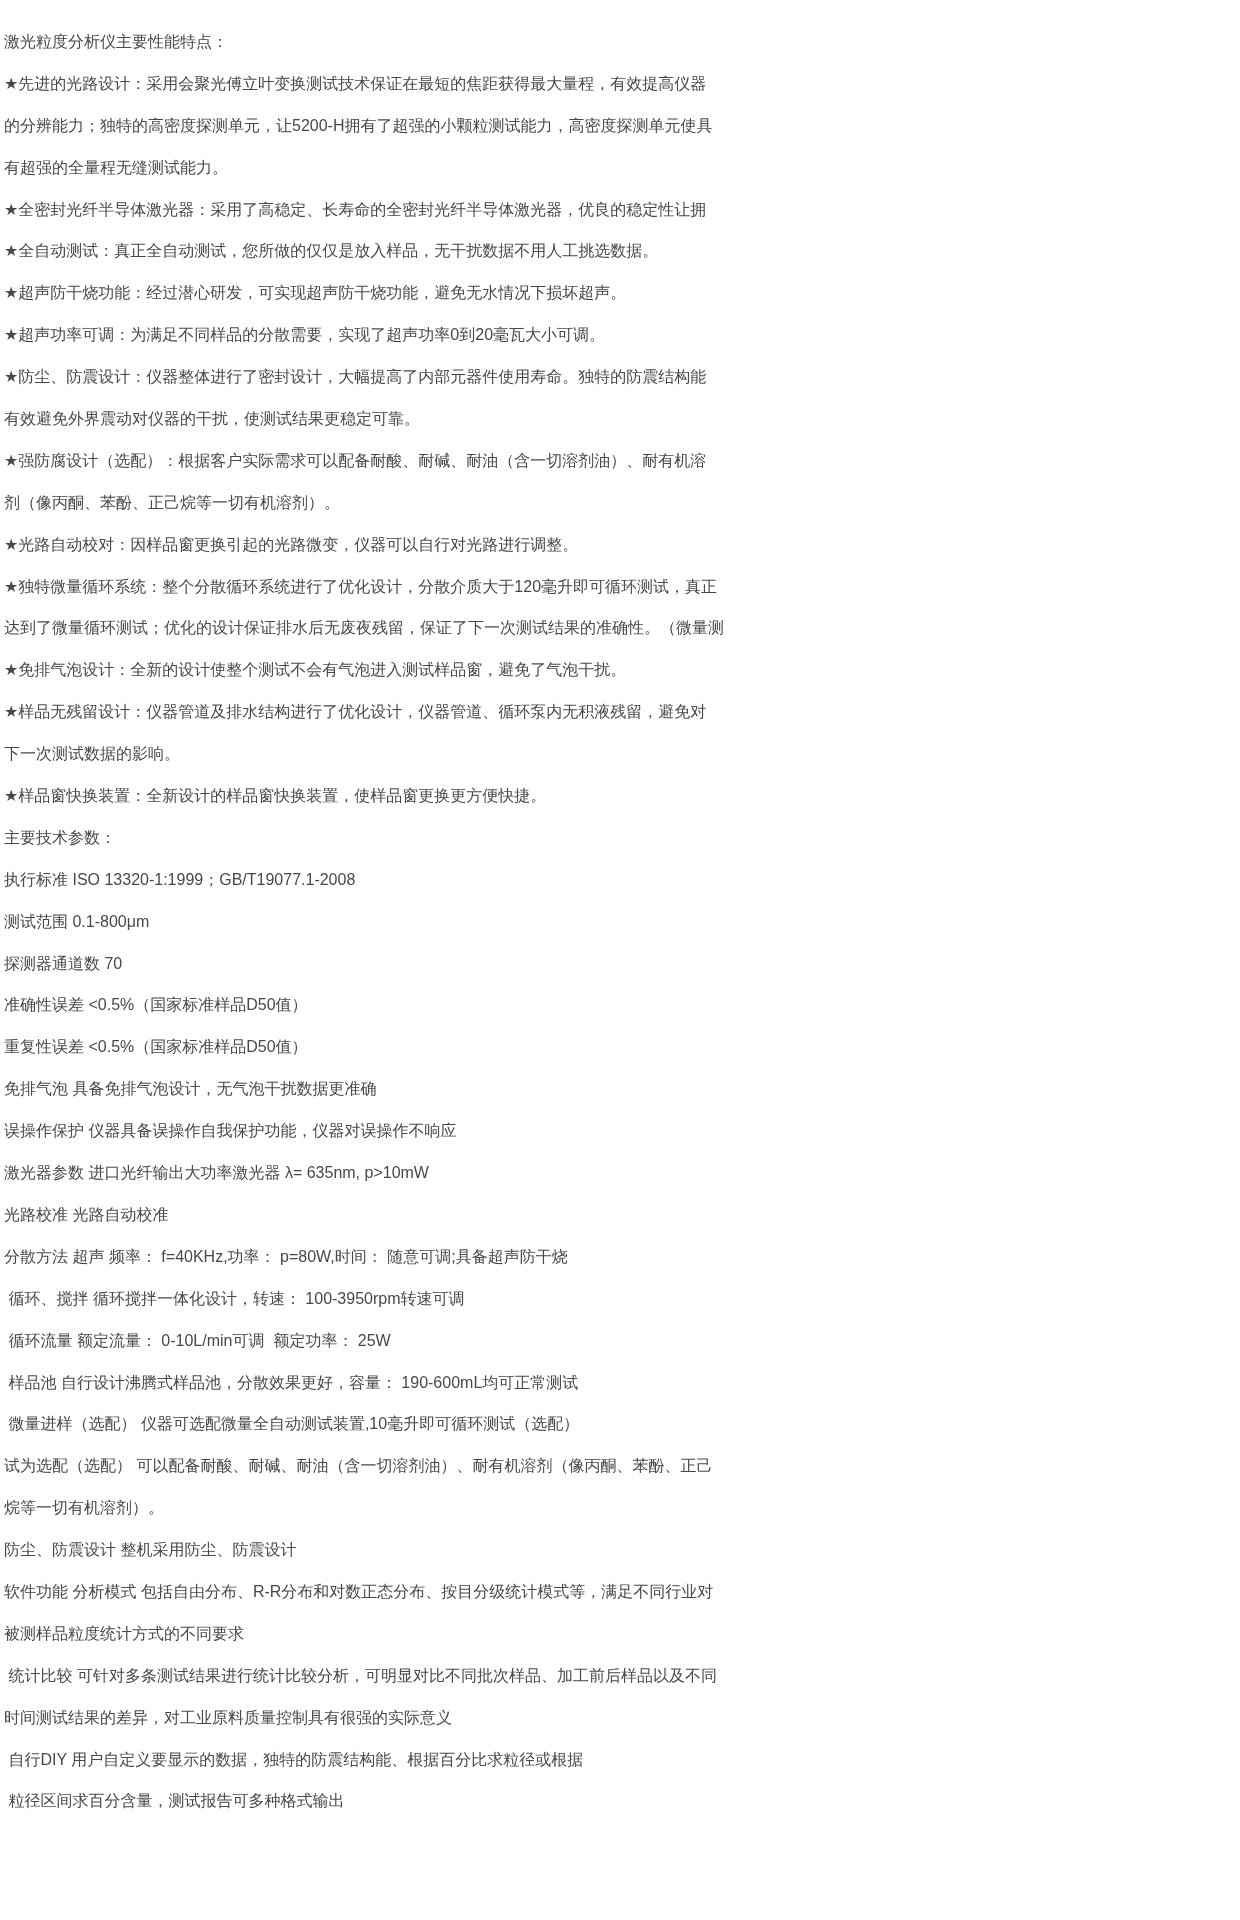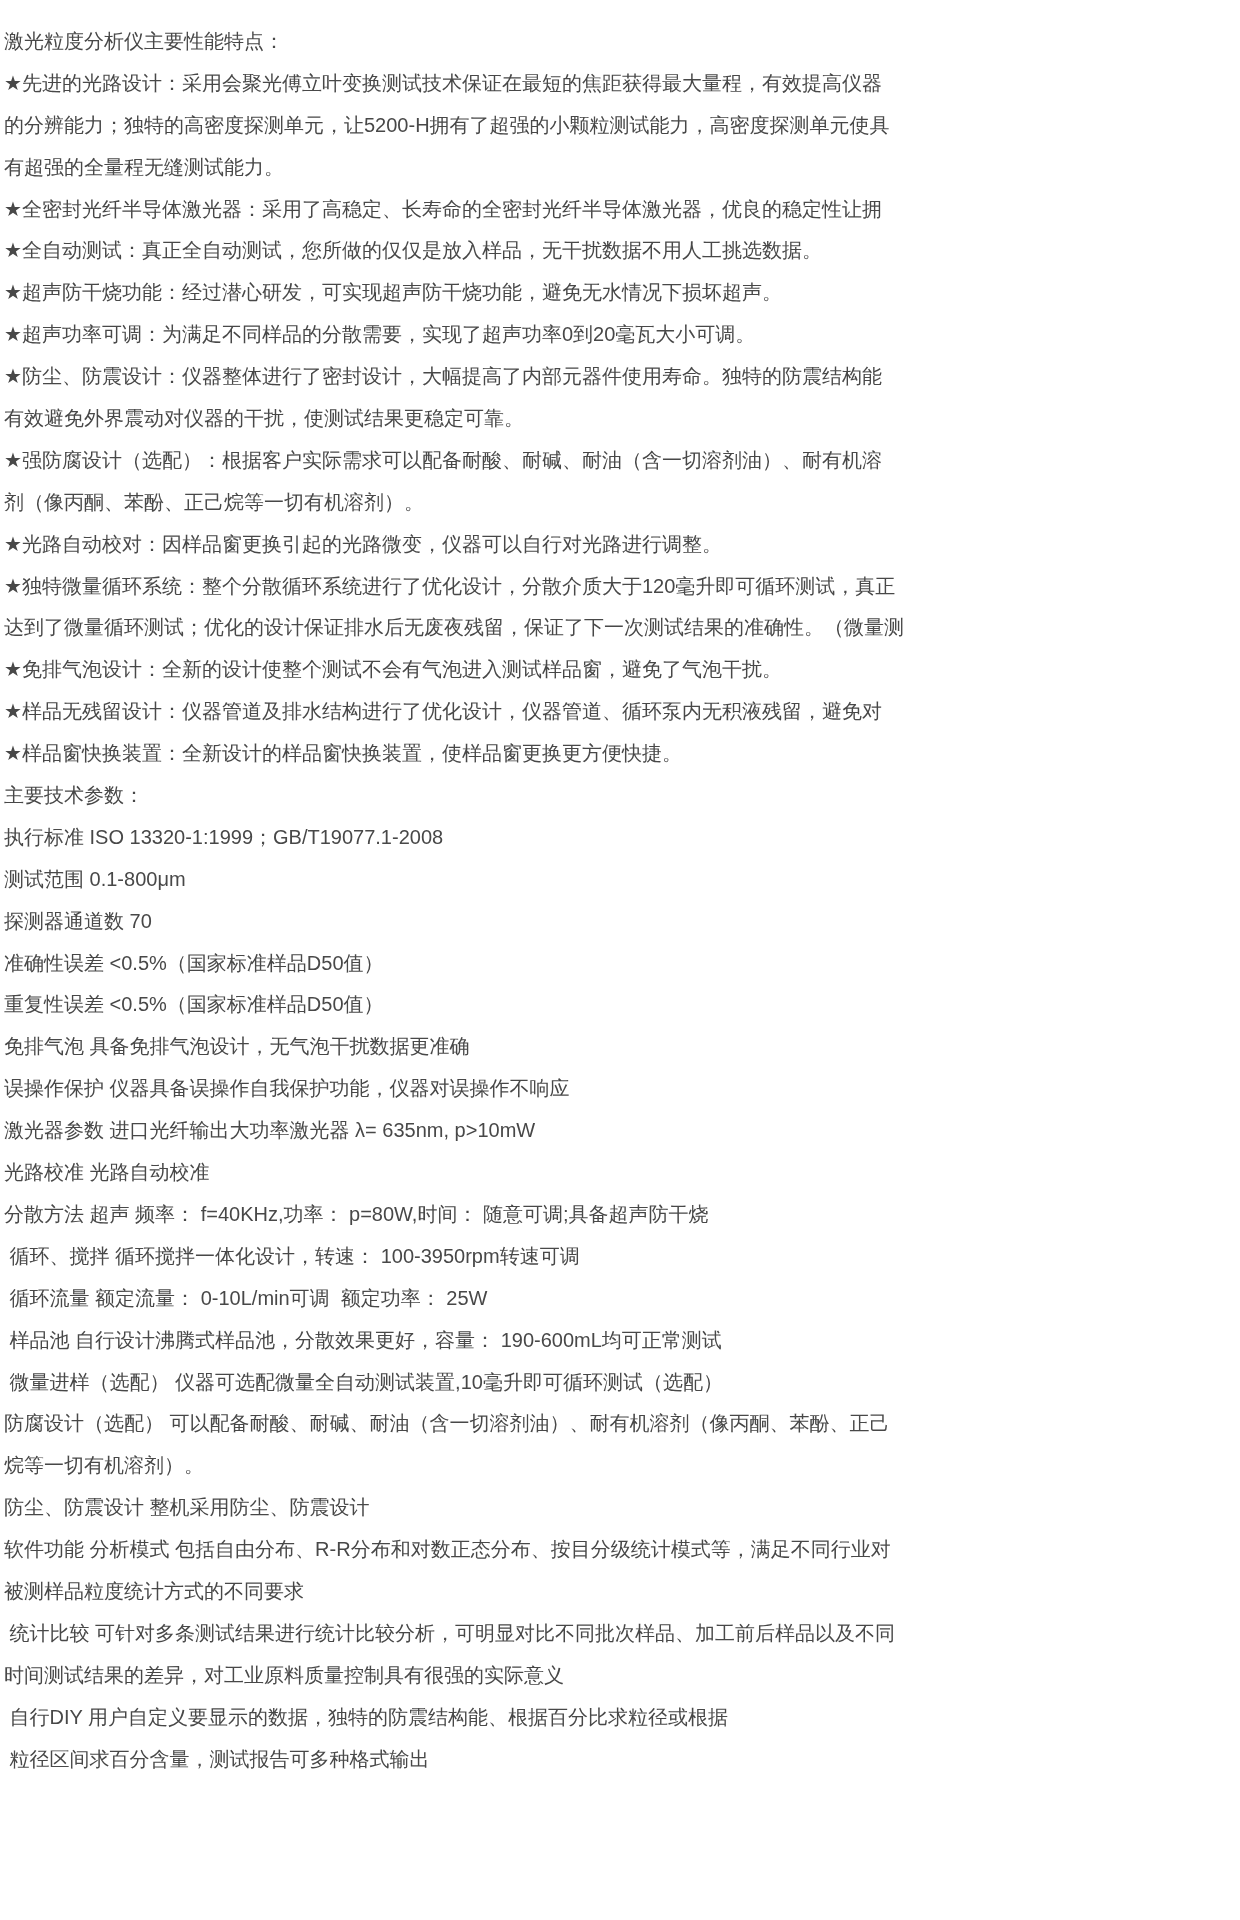--- a/index.html
+++ b/index.html
@@ -12,21 +12,21 @@
     overflow: hidden;
     background: #ffffff;
   }
   .page {
     box-sizing: border-box;
     width: 1240px;
     height: 1920px;
     overflow: hidden;
     padding: 21px 6px 0 4px;
     font-family: "Liberation Sans", "DejaVu Sans", sans-serif;
-    font-size: 20px;
+    font-size: 16px;
     line-height: 41.9px;
     font-weight: 400;
     color: #484848;
     -webkit-font-smoothing: antialiased;
   }
   .line {
     white-space: pre;
     height: 41.9px;
     overflow: hidden;
   }
@@ -46,37 +46,38 @@
       <div class="line">★超声功率可调：为满足不同样品的分散需要，实现了超声功率0到20毫瓦大小可调。</div>
       <div class="line">★防尘、防震设计：仪器整体进行了密封设计，大幅提高了内部元器件使用寿命。独特的防震结构能</div>
       <div class="line">有效避免外界震动对仪器的干扰，使测试结果更稳定可靠。</div>
       <div class="line">★强防腐设计（选配）：根据客户实际需求可以配备耐酸、耐碱、耐油（含一切溶剂油）、耐有机溶</div>
       <div class="line">剂（像丙酮、苯酚、正己烷等一切有机溶剂）。</div>
       <div class="line">★光路自动校对：因样品窗更换引起的光路微变，仪器可以自行对光路进行调整。</div>
       <div class="line">★独特微量循环系统：整个分散循环系统进行了优化设计，分散介质大于120毫升即可循环测试，真正</div>
       <div class="line">达到了微量循环测试；优化的设计保证排水后无废夜残留，保证了下一次测试结果的准确性。（微量测</div>
       <div class="line">★免排气泡设计：全新的设计使整个测试不会有气泡进入测试样品窗，避免了气泡干扰。</div>
       <div class="line">★样品无残留设计：仪器管道及排水结构进行了优化设计，仪器管道、循环泵内无积液残留，避免对</div>
+      <div class="line">下一次测试数据的影响。</div>
       <div class="line">★样品窗快换装置：全新设计的样品窗快换装置，使样品窗更换更方便快捷。</div>
       <div class="line">主要技术参数：</div>
       <div class="line">执行标准 ISO 13320-1:1999；GB/T19077.1-2008</div>
       <div class="line">测试范围 0.1-800μm</div>
       <div class="line">探测器通道数 70</div>
       <div class="line">准确性误差 &lt;0.5%（国家标准样品D50值）</div>
       <div class="line">重复性误差 &lt;0.5%（国家标准样品D50值）</div>
       <div class="line">免排气泡 具备免排气泡设计，无气泡干扰数据更准确</div>
       <div class="line">误操作保护 仪器具备误操作自我保护功能，仪器对误操作不响应</div>
       <div class="line">激光器参数 进口光纤输出大功率激光器 λ= 635nm, p&gt;10mW</div>
       <div class="line">光路校准 光路自动校准</div>
       <div class="line">分散方法 超声 频率： f=40KHz,功率： p=80W,时间： 随意可调;具备超声防干烧</div>
       <div class="line"> 循环、搅拌 循环搅拌一体化设计，转速： 100-3950rpm转速可调</div>
       <div class="line"> 循环流量 额定流量： 0-10L/min可调  额定功率： 25W</div>
       <div class="line"> 样品池 自行设计沸腾式样品池，分散效果更好，容量： 190-600mL均可正常测试</div>
       <div class="line"> 微量进样（选配） 仪器可选配微量全自动测试装置,10毫升即可循环测试（选配）</div>
-      <div class="line">防腐设计（选配） 可以配备耐酸、耐碱、耐油（含一切溶剂油）、耐有机溶剂（像丙酮、苯酚、正己</div>
+      <div class="line">试为选配（选配） 可以配备耐酸、耐碱、耐油（含一切溶剂油）、耐有机溶剂（像丙酮、苯酚、正己</div>
       <div class="line">烷等一切有机溶剂）。</div>
       <div class="line">防尘、防震设计 整机采用防尘、防震设计</div>
       <div class="line">软件功能 分析模式 包括自由分布、R-R分布和对数正态分布、按目分级统计模式等，满足不同行业对</div>
       <div class="line">被测样品粒度统计方式的不同要求</div>
       <div class="line"> 统计比较 可针对多条测试结果进行统计比较分析，可明显对比不同批次样品、加工前后样品以及不同</div>
       <div class="line">时间测试结果的差异，对工业原料质量控制具有很强的实际意义</div>
       <div class="line"> 自行DIY 用户自定义要显示的数据，独特的防震结构能、根据百分比求粒径或根据</div>
       <div class="line"> 粒径区间求百分含量，测试报告可多种格式输出</div>
     </div>
 </div>

